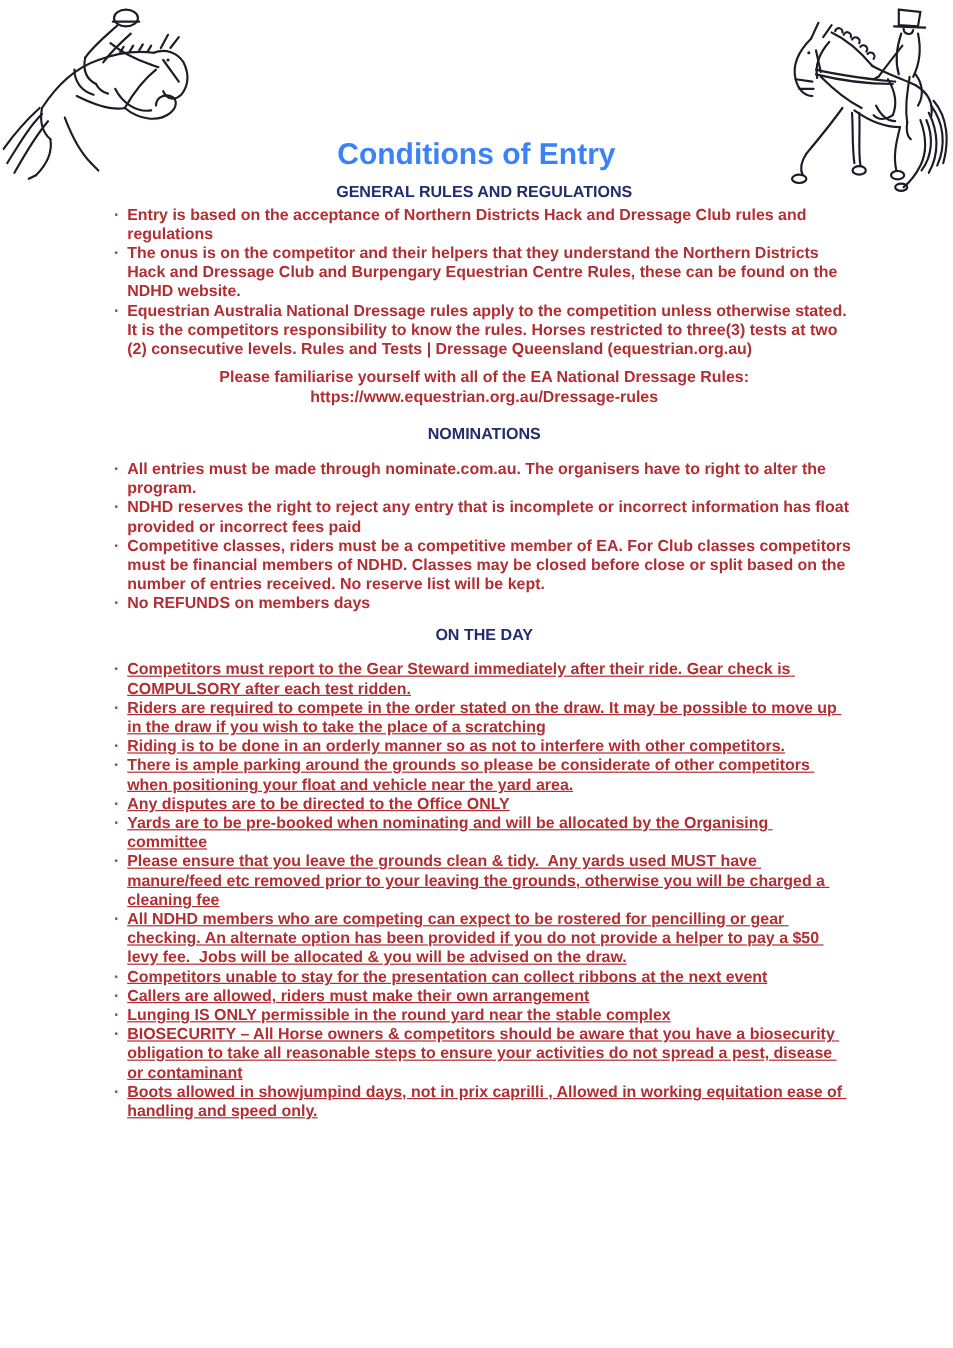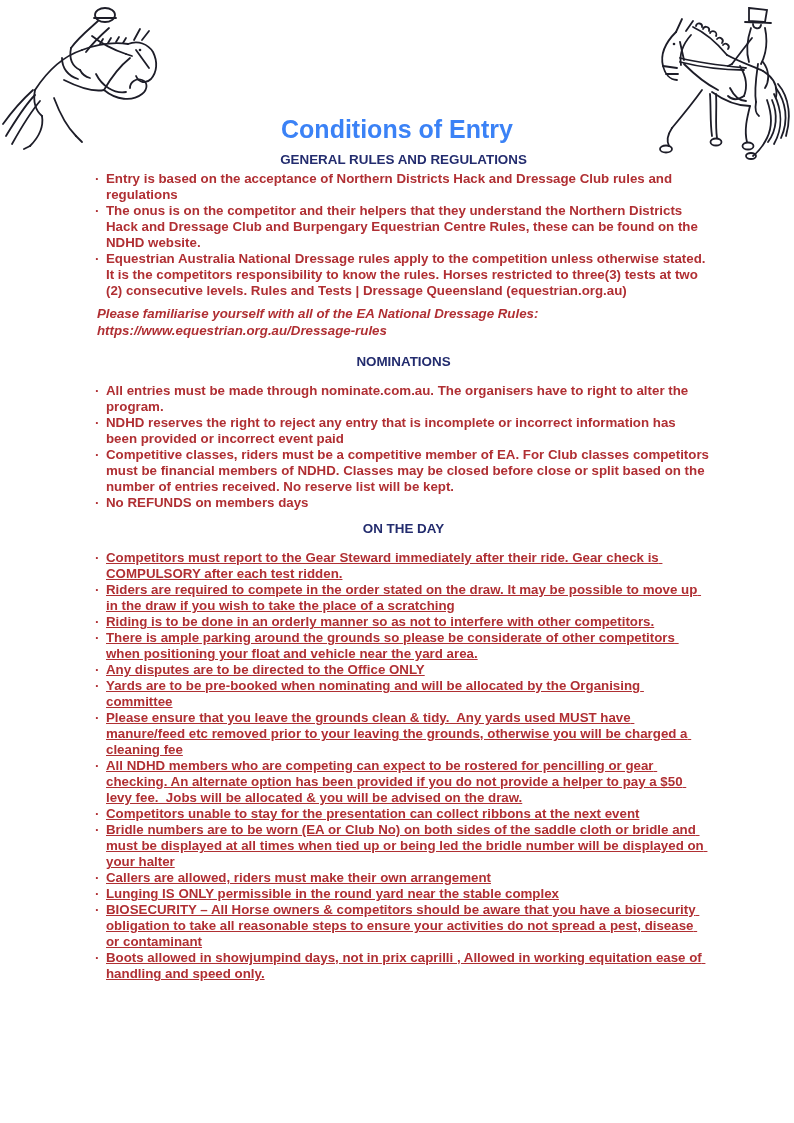--- a/index.html
+++ b/index.html
@@ -26,21 +26,21 @@
   #h-ontheday     { margin-top:10px; }
 
   ul { list-style:none; margin:0; padding:0; }
   li { position:relative; padding-left:9px; white-space:pre-wrap; }
   li::before { content:"·"; position:absolute; left:-2px; top:0; }
 
   #list-general     { margin-top:3px; }
   #list-nominations { margin-top:13px; }
   #list-ontheday    { margin-top:13px;text-decoration:underline; }
 
-  .note { text-align:left; margin-top:7px;font-style:italic; }
+  .note { text-align:center; margin-top:7px; }
   .note div { line-height:16.5px; }
 </style>
 </head>
 <body>
 
 <div class="page">
 
   <svg class="horse-left" width="172" height="146" viewBox="0 0 172 146" fill="none" stroke="#1D1D28" stroke-width="1.8" stroke-linecap="round">
     <path d="M4,132 C14,116 22,102 33,91"></path>
     <path d="M1,120 C11,106 20,96 31,86"></path>
@@ -130,38 +130,37 @@
 
     <div class="note">
       <div>Please familiarise yourself with all of the EA National Dressage Rules:</div>
       <div>https://www.equestrian.org.au/Dressage-rules</div>
     </div>
 
     <div class="sec-heading" id="h-nominations">NOMINATIONS</div>
 
     <ul id="list-nominations">
       <li>All entries must be made through nominate.com.au. The organisers have to right to alter the program.</li>
-      <li>NDHD reserves the right to reject any entry that is incomplete or incorrect information has been provided or incorrect event paid</li>
+      <li>NDHD reserves the right to reject any entry that is incomplete or incorrect information has float provided or incorrect fees paid</li>
       <li>Competitive classes, riders must be a competitive member of EA. For Club classes competitors must be financial members of NDHD. Classes may be closed before close or split based on the number of entries received. No reserve list will be kept.</li>
       <li>No REFUNDS on members days</li>
     </ul>
 
     <div class="sec-heading" id="h-ontheday">ON THE DAY</div>
 
     <ul id="list-ontheday">
       <li>Competitors must report to the Gear Steward immediately after their ride. Gear check is COMPULSORY after each test ridden.</li>
       <li>Riders are required to compete in the order stated on the draw. It may be possible to move up in the draw if you wish to take the place of a scratching</li>
       <li>Riding is to be done in an orderly manner so as not to interfere with other competitors.</li>
       <li>There is ample parking around the grounds so please be considerate of other competitors when positioning your float and vehicle near the yard area.</li>
       <li>Any disputes are to be directed to the Office ONLY</li>
       <li>Yards are to be pre-booked when nominating and will be allocated by the Organising committee</li>
       <li>Please ensure that you leave the grounds clean &amp; tidy.  Any yards used MUST have manure/feed etc removed prior to your leaving the grounds, otherwise you will be charged a cleaning fee</li>
       <li>All NDHD members who are competing can expect to be rostered for pencilling or gear checking. An alternate option has been provided if you do not provide a helper to pay a $50 levy fee.  Jobs will be allocated &amp; you will be advised on the draw.</li>
       <li>Competitors unable to stay for the presentation can collect ribbons at the next event</li>
-      <li>Bridle numbers are to be worn (EA or Club No) on both sides of the saddle cloth or bridle and must be displayed at all times when tied up or being led the bridle number will be displayed on your halter</li>
       <li>Callers are allowed, riders must make their own arrangement</li>
       <li>Lunging IS ONLY permissible in the round yard near the stable complex</li>
       <li>BIOSECURITY – All Horse owners &amp; competitors should be aware that you have a biosecurity obligation to take all reasonable steps to ensure your activities do not spread a pest, disease or contaminant</li>
       <li>Boots allowed in showjumpind days, not in prix caprilli , Allowed in working equitation ease of handling and speed only.</li>
     </ul>
 
   </div>
 </div>
 
 </body></html>

